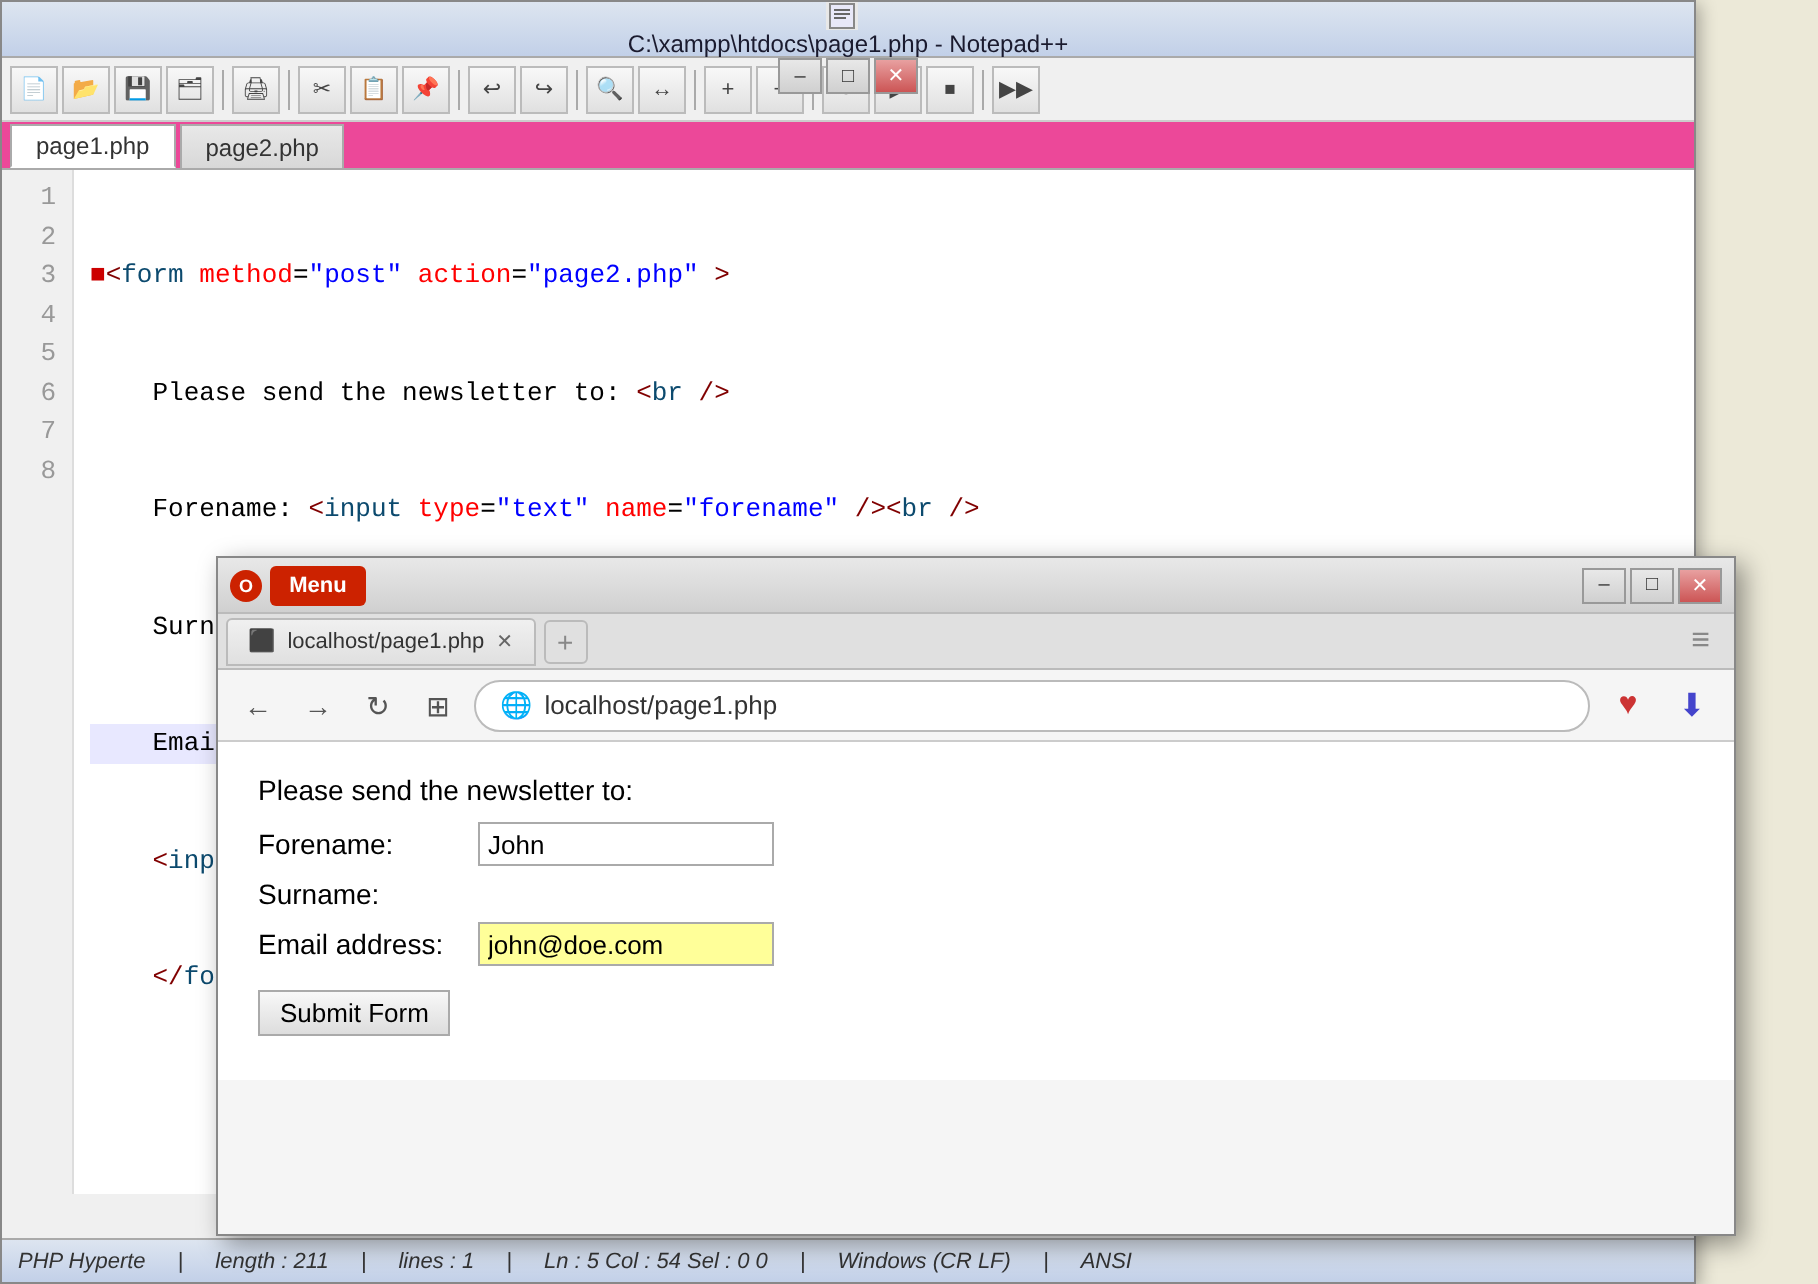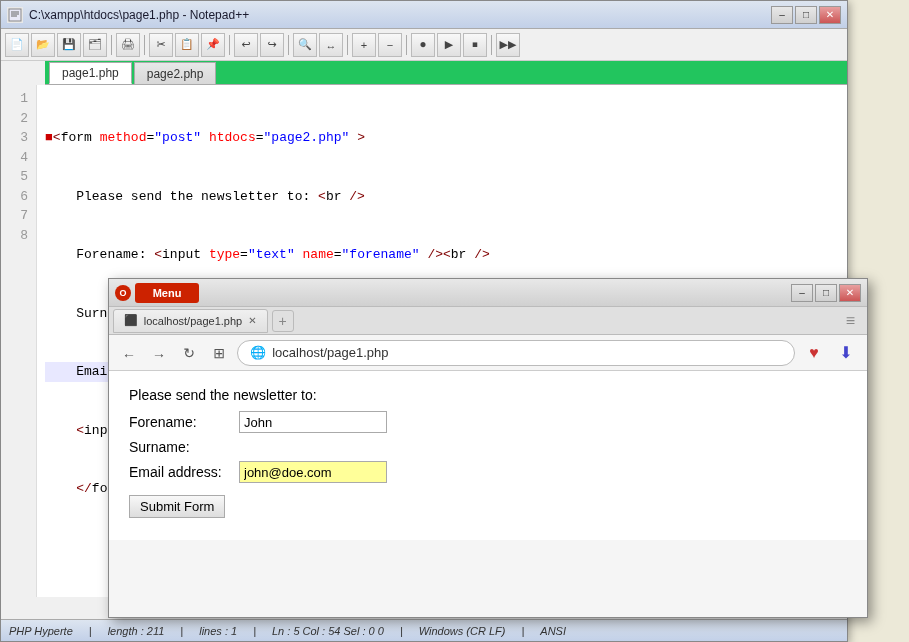--- a/index.html
+++ b/index.html
@@ -25,20 +25,21 @@
 
     
     .npp-titlebar {
       background: linear-gradient(to bottom, #dde5f0, #c2d0e8);
       height: 28px;
       display: flex;
       align-items: center;
       padding: 0 6px;
       border-bottom: 1px solid #aaa;
       position: relative;
+      flex-direction: column;
     }
     .npp-titlebar-icon {
       width: 16px; height: 16px;
       background: #e8e8e8;
       margin-right: 6px;
       display: flex; align-items: center; justify-content: center;
       font-size: 10px;
     }
     .npp-titlebar-title {
       font-size: 12px;
@@ -93,27 +94,26 @@
       font-size: 11px; cursor: pointer; color: #444;
     }
     .npp-toolbar-sep {
       width: 1px; height: 20px;
       background: #aaa;
       margin: 0 2px;
     }
 
     
     .npp-tabs {
-      background: #22c55e;
+      background: #ec4899;
       height: 24px;
       display: flex;
       align-items: flex-end;
       padding: 0 4px;
       border-bottom: 1px solid #aaa;
-      margin-left: 44px;
     }
     .npp-tab {
       height: 22px;
       padding: 0 12px;
       background: linear-gradient(to bottom, #e8e8e8, #d8d8d8);
       border: 1px solid #aaa;
       border-bottom: none;
       font-size: 12px;
       display: flex; align-items: center;
       cursor: pointer;
@@ -154,21 +154,21 @@
       overflow-x: auto;
       white-space: pre;
     }
     .code-line {
       line-height: 1.5;
     }
     .code-line.highlighted {
       background: #e8e8ff;
     }
     
-    .c-tag { color: #000000; }
+    .c-tag { color: #0c4a6e; }
     .c-attr { color: #ff0000; }
     .c-val { color: #0000ff; }
     .c-bracket { color: #800000; }
     .c-text { color: #000; }
     .c-mark { color: #cc0000; font-weight: bold; }
 
     
     .npp-statusbar {
       height: 22px;
       background: linear-gradient(to bottom, #dde5f0, #c2d0e8);
@@ -196,21 +196,21 @@
     }
     .opera-titlebar {
       background: linear-gradient(to bottom, #e8e8e8, #d0d0d0);
       height: 28px;
       display: flex;
       align-items: center;
       padding: 0 6px;
       border-bottom: 1px solid #bbb;
     }
     .opera-menu-btn {
-      width: 64px; height: 20px;
+      width: 48px; height: 20px;
       background: #cc2200;
       border-radius: 3px;
       display: flex; align-items: center; justify-content: center;
       color: white; font-size: 11px; font-weight: bold;
       margin-right: 8px;
       cursor: pointer;
       text-align: center;
     }
     .opera-menu-icon {
       width: 16px; height: 16px;
@@ -407,21 +407,21 @@
       <div>1</div>
       <div>2</div>
       <div>3</div>
       <div>4</div>
       <div>5</div>
       <div>6</div>
       <div>7</div>
       <div>8</div>
     </div>
     <div class="npp-code-content">
-      <div class="code-line"><span class="c-mark">■</span><span class="c-bracket">&lt;</span><span class="c-tag">form</span> <span class="c-attr">method</span>=<span class="c-val">"post"</span> <span class="c-attr">htdocs</span>=<span class="c-val">"page2.php"</span> <span class="c-bracket">&gt;</span></div>
+      <div class="code-line"><span class="c-mark">■</span><span class="c-bracket">&lt;</span><span class="c-tag">form</span> <span class="c-attr">method</span>=<span class="c-val">"post"</span> <span class="c-attr">action</span>=<span class="c-val">"page2.php"</span> <span class="c-bracket">&gt;</span></div>
       <div class="code-line">    <span class="c-text">Please send the newsletter to: </span><span class="c-bracket">&lt;</span><span class="c-tag">br</span> <span class="c-bracket">/&gt;</span></div>
       <div class="code-line">    <span class="c-text">Forename: </span><span class="c-bracket">&lt;</span><span class="c-tag">input</span> <span class="c-attr">type</span>=<span class="c-val">"text"</span> <span class="c-attr">name</span>=<span class="c-val">"forename"</span> <span class="c-bracket">/&gt;&lt;</span><span class="c-tag">br</span> <span class="c-bracket">/&gt;</span></div>
       <div class="code-line">    <span class="c-text">Surname: </span><span class="c-bracket">&lt;</span><span class="c-tag">input</span> <span class="c-attr">type</span>=<span class="c-val">"text"</span> <span class="c-attr">name</span>=<span class="c-val">"surname"</span> <span class="c-bracket">/&gt;&lt;</span><span class="c-tag">br</span> <span class="c-bracket">/&gt;</span></div>
       <div class="code-line highlighted">    <span class="c-text">Email address: </span><span class="c-bracket">&lt;</span><span class="c-tag">input</span> <span class="c-attr">type</span>=<span class="c-val">"text"</span> <span class="c-attr">name</span>=<span class="c-val">"email"</span> <span class="c-bracket">/&gt;&lt;</span><span class="c-tag">br</span> <span class="c-bracket">/&gt;</span></div>
       <div class="code-line">    <span class="c-bracket">&lt;</span><span class="c-tag">input</span> <span class="c-attr">type</span>=<span class="c-val">"submit"</span> <span class="c-attr">value</span>=<span class="c-val">"Submit Form"</span> <span class="c-bracket">/&gt;</span></div>
       <div class="code-line">    <span class="c-bracket">&lt;/</span><span class="c-tag">form</span><span class="c-bracket">&gt;</span></div>
       <div class="code-line">&nbsp;</div>
     </div>
   </div>
 

